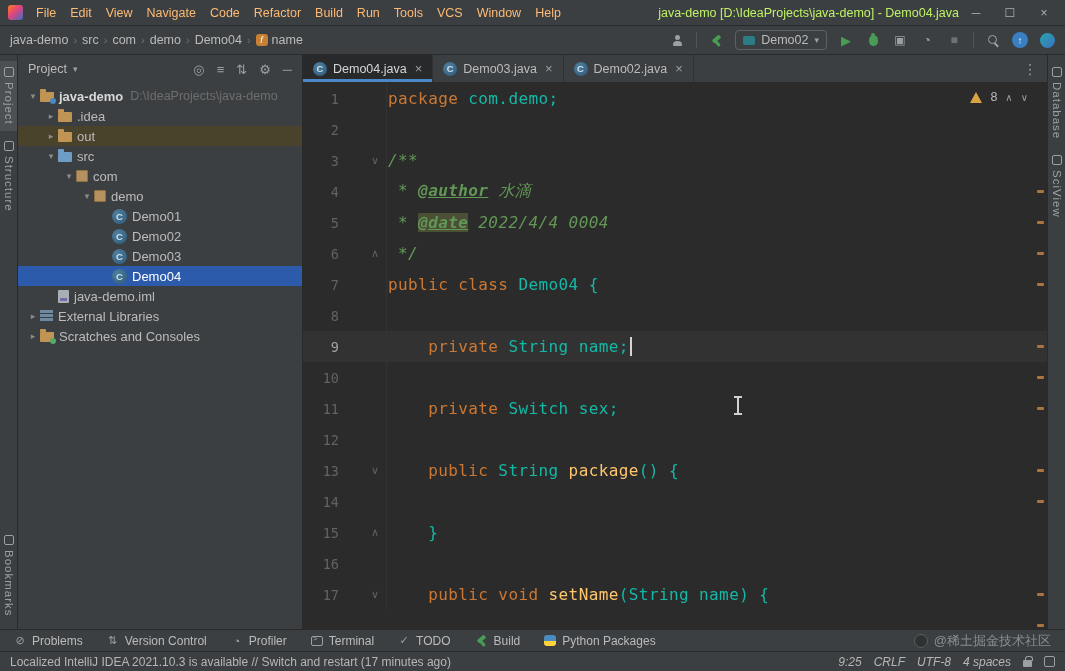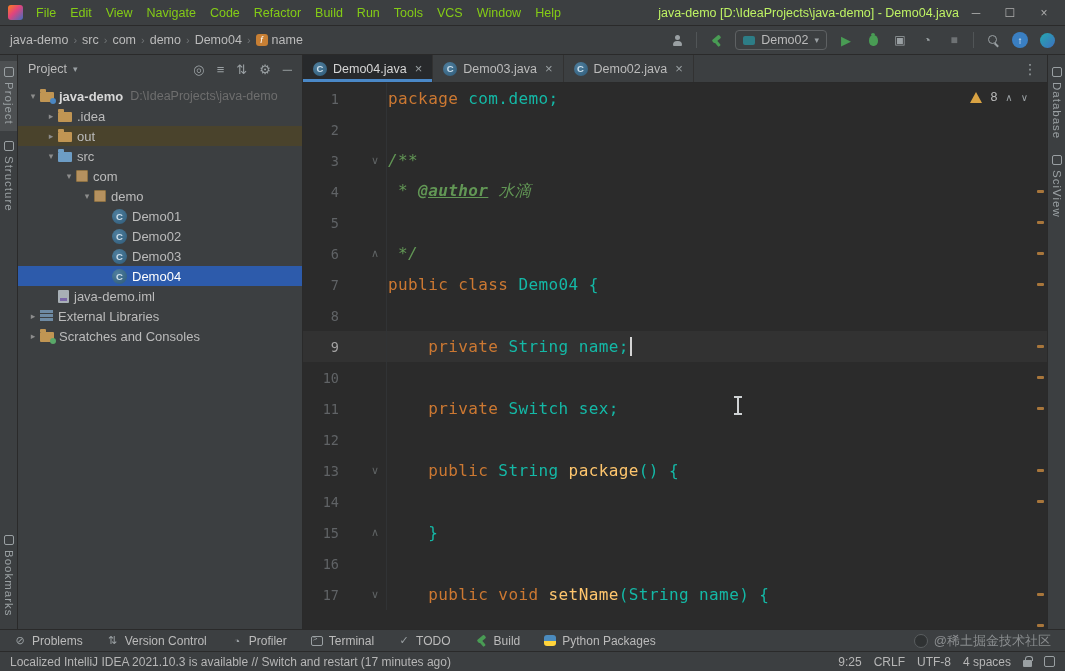--- a/index.html
+++ b/index.html
@@ -4,21 +4,21 @@
 <style>
   * { margin:0; padding:0; box-sizing:border-box; }
   html,body { width:1065px; height:671px; overflow:hidden; }
   body { background:#2b2b2b; font-family:"Liberation Sans",sans-serif; color:#bbbbbb; font-size:12px; }
   .app { display:flex; flex-direction:column; height:100%; }
 
   
   .titlebar { height:26px; background:#3c3f41; border-bottom:1px solid #2a2a2a; display:flex; align-items:center; padding:0 4px 0 6px; font-size:12.5px; flex:none; }
   .logo { width:15px; height:15px; border-radius:3px; background:linear-gradient(135deg,#fc801d,#e1447d 45%,#3e6fc0); margin:0 6px 0 2px; flex:none; }
   .menus { display:flex; }
-  .menu-item { padding:0 7px; line-height:26px; color:#84cc16; }
+  .menu-item { padding:0 7px; line-height:26px; color:#fdba74; }
   .win-title { flex:1; text-align:right; color:#bef264; white-space:nowrap; overflow:hidden; }
   .win-controls { display:flex; flex:none; }
   .win-btn { width:34px; text-align:center; color:#adadad; font-size:12px; line-height:26px; }
 
   
   .navbar { height:29px; background:#3c3f41; border-bottom:1px solid #2a2a2a; display:flex; align-items:center; padding:0 10px; font-size:12.5px; flex:none; }
   .breadcrumbs { display:flex; align-items:center; }
   .bc-item { display:flex; align-items:center; gap:4px; color:#bbbbbb; }
   .bc-sep { color:#6f7375; margin:0 5px; font-size:11px; }
   .bc-field-icon { width:12px; height:12px; border-radius:3px; background:#c77f34; color:#fff; font-size:9px; font-style:italic; display:inline-flex; align-items:center; justify-content:center; }
@@ -118,21 +118,21 @@
   
   .toolbar { height:22px; background:#3c3f41; border-top:1px solid #2a2a2a; display:flex; align-items:center; padding:0 14px; gap:24px; font-size:12px; flex:none; }
   .tw-item { display:flex; align-items:center; gap:6px; color:#bbbbbb; }
   .tw-icon { color:#9aa0a3; font-size:11px; display:inline-flex; align-items:center; justify-content:center; min-width:12px; }
   .term { width:12px; height:10px; border:1px solid #9aa0a3; border-radius:2px; position:relative; }
   .term::before { content:'>'; position:absolute; left:1px; top:-3px; font-size:8px; color:#9aa0a3; }
   .py { width:11px; height:11px; border-radius:3px; background:linear-gradient(180deg,#4b8bbe 50%,#ffd43b 50%); }
   .watermark { margin-left:auto; display:flex; align-items:center; gap:6px; color:#8a8d8f; font-size:13px; }
   .wm-icon { width:14px; height:14px; border-radius:50%; background:#2f3233; border:1px solid #5a5e60; }
   .statusbar { height:20px; background:#3c3f41; border-top:1px solid #2a2a2a; display:flex; align-items:center; padding:0 10px; font-size:12px; color:#b6b6b6; flex:none; }
-  .sb-right { margin-left:auto; display:flex; align-items:center; gap:12px; }
+  .sb-right { margin-left:auto; display:flex; align-items:center; gap:12px;font-style:italic; }
   .lock { position:relative; width:9px; height:7px; background:#9aa0a3; border-radius:1px; margin-top:4px; }
   .lock::before { content:''; position:absolute; top:-4px; left:1.5px; width:6px; height:4px; border:1.5px solid #9aa0a3; border-bottom:none; border-radius:3px 3px 0 0; }
   .sb-widget { width:11px; height:11px; border:1px solid #9aa0a3; border-radius:2px; }
 </style>
 </head>
 <body>
 
 <div class="app">
 
   <header class="titlebar">
@@ -362,20 +362,21 @@
                 <span class="lnum">4</span>
                 <span class="fold"></span>
               </div>
               <div class="code"><span class="cm"> * </span><span class="tag">@author</span><span class="cm"> 水滴</span></div>
             </div>
             <div class="line">
               <div class="gutter">
                 <span class="lnum">5</span>
                 <span class="fold"></span>
               </div>
+              <div class="code"><span class="cm"> * </span><span class="taghl">@date</span><span class="cm"> 2022/4/4 0004</span></div>
             </div>
             <div class="line">
               <div class="gutter">
                 <span class="lnum">6</span>
                 <span class="fold">∧</span>
               </div>
               <div class="code"><span class="cm"> */</span></div>
             </div>
             <div class="line">
               <div class="gutter">

